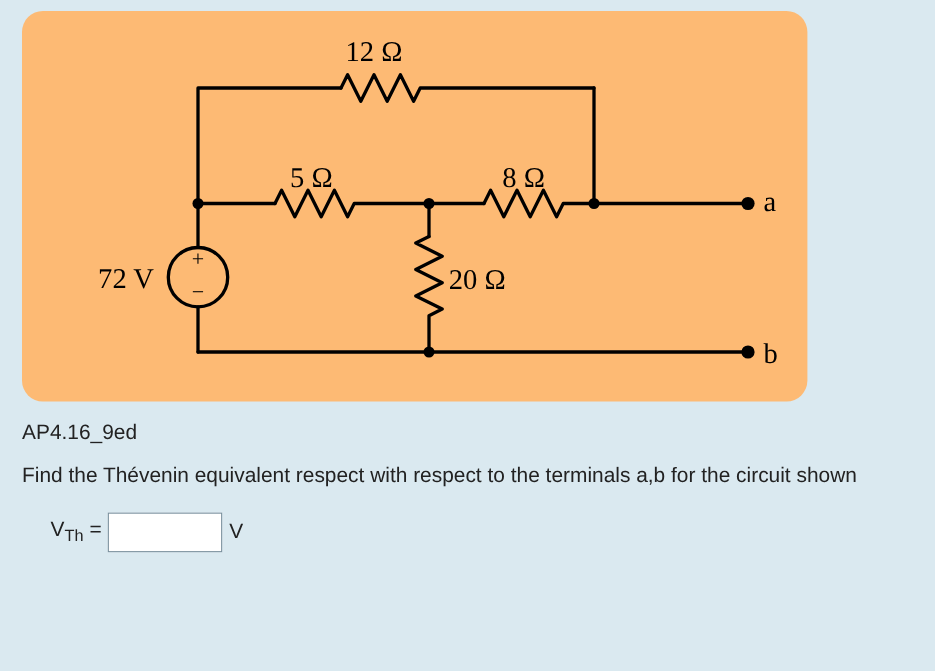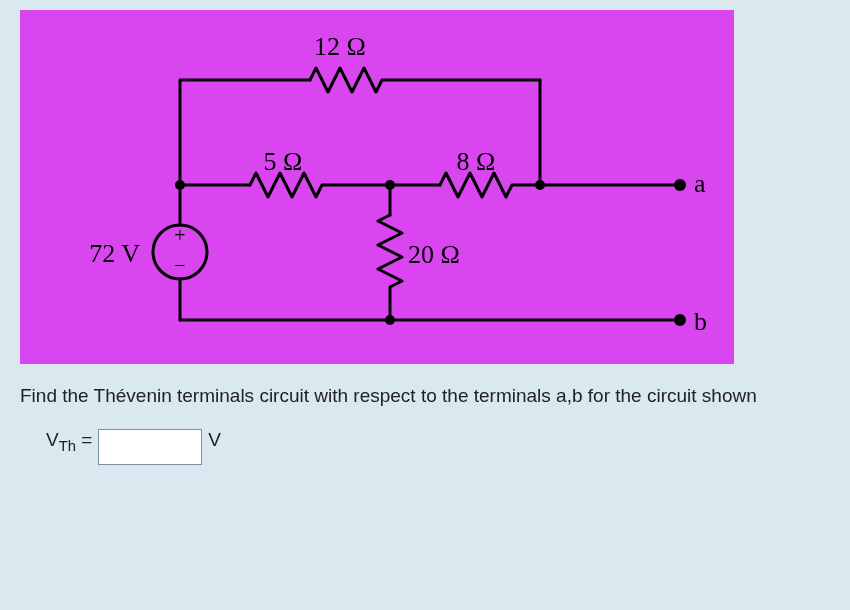--- a/index.html
+++ b/index.html
@@ -1,21 +1,21 @@
 <!DOCTYPE html>
 <html><head>
 <meta charset="utf-8">
 <style>
   html,body{margin:0;padding:0;font-family:Arial,Helvetica,sans-serif;}
   body{background:#dae9f0;width:850px;height:610px;box-sizing:border-box;padding:10px 20px 20px 20px;}
-  .img-box{background:#d946ef;padding:10px 14px 10px 20px;display:inline-block;}
+  .img-box{background:#fdba74;padding:10px 14px 10px 20px;display:inline-block;border-radius:19px;}
   .text-block{margin-top:18px;font-size:19px;color:#222;}
   .problem-id{margin-bottom:14px;}
   .prompt{line-height:1.5;margin-bottom:18px;}
-  .field-row{display:flex;gap:6px;margin:14px 0 8px 26px;font-size:19px;}
+  .field-row{display:flex;align-items:center;gap:6px;margin:14px 0 8px 26px;font-size:19px;}
   .field-row input{width:90px;height:30px;font-size:16px;padding:2px 6px;border:1px solid #7a919e;background:#fff;}
   .sub{font-size:0.78em;vertical-align:sub;}
   svg text{font-family:"Times New Roman",serif;}
 </style>
 </head>
 <body>
 
 
 
 <div class="img-box">
@@ -68,21 +68,22 @@
     <text x="654" y="310">b</text>
   </g>
   <g font-size="20" fill="#000">
     <text x="140" y="222" text-anchor="middle">+</text>
     <text x="140" y="252" text-anchor="middle">−</text>
   </g>
 </svg>
 </div>
 
 <div class="text-block">
-  <div class="prompt">Find the Thévenin terminals circuit with respect to the terminals a,b for the circuit shown</div>
+  <div class="problem-id">AP4.16_9ed</div>
+  <div class="prompt">Find the Thévenin equivalent respect with respect to the terminals a,b for the circuit shown</div>
 
   <div class="field-row">
     <span>
       <span>V</span><span class="sub">Th</span><span> =</span>
     </span>
     <input type="text" style="">
     <span>V</span>
   </div>
 
 </div>

